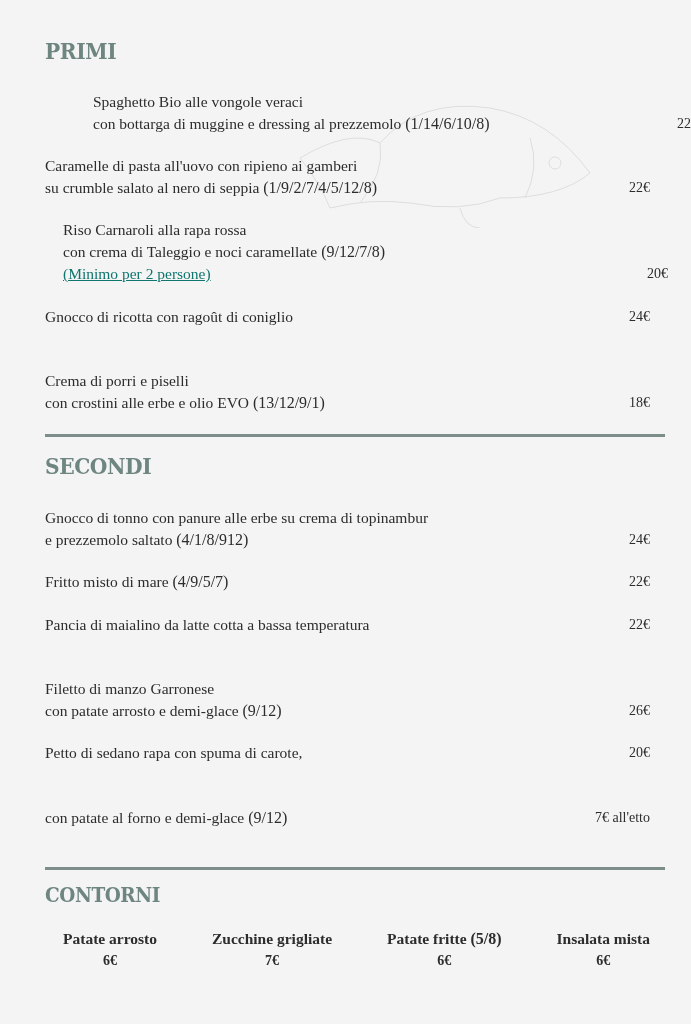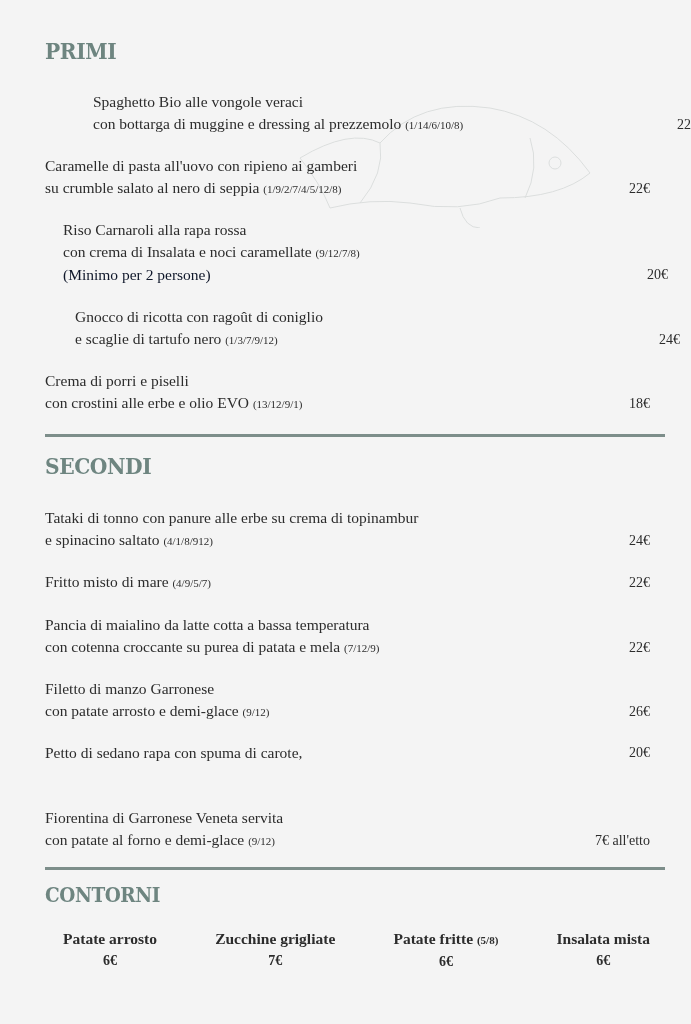--- a/index.html
+++ b/index.html
@@ -12,22 +12,22 @@
   }
   .page { position:absolute; left:0; top:0; width:691px; height:1024px; }
   .heading {
     position:absolute; left:45px;
     font-family:"DejaVu Serif","Liberation Serif",serif;
     font-weight:bold; color:#6e8580; font-size:23px; letter-spacing:-0.5px;
     transform:scaleX(0.88); transform-origin:left center;
   }
   .item { position:absolute; left:45px; width:605px; font-size:15.5px; line-height:22px; }
   .item .line { display:block; white-space:nowrap; }
-  .allergens { font-size:11px;text-align:right; }
-  .note { color:#0f172a; }
+  .allergens { font-size:16px;text-align:right; }
+  .note { color:#0f766e;text-decoration:underline; }
   .price { position:absolute; right:0; bottom:0; font-size:14px; }
   .rule { position:absolute; left:45px; width:620px; height:3px; background:#7d8e8a; }
   .contorni { position:absolute; left:45px; top:928px; width:620px; display:flex; justify-content:space-between; }
   .side { text-align:center; font-size:15.5px; line-height:22px;font-weight:bold; }
   .side .sp { font-size:14px; }
   .fish { position:absolute; left:290px; top:88px; width:310px; height:140px; opacity:0.35; }
 </style>
 </head>
 <body>
 
@@ -52,71 +52,68 @@
   </div>
 
   <div class="item" style="top:155px;">
     <span class="line">Caramelle di pasta all'uovo con ripieno ai gamberi</span>
     <span class="line"><span>su crumble salato al nero di seppia </span> <span class="allergens">(1/9/2/7/4/5/12/8)</span></span>
     <span class="price">22€</span>
   </div>
 
   <div class="item" style="top:219px;margin-left:18px;">
     <span class="line">Riso Carnaroli alla rapa rossa</span>
-    <span class="line"><span>con crema di Insalata e noci caramellate</span> <span class="allergens">(9/12/7/8)</span></span>
+    <span class="line"><span>con crema di Taleggio e noci caramellate</span> <span class="allergens">(9/12/7/8)</span></span>
     <span class="line note">(Minimo per 2 persone)</span>
     <span class="price">20€</span>
   </div>
 
-  <div class="item" style="top:306px;margin-left:30px;">
+  <div class="item" style="top:306px;">
     <span class="line">Gnocco di ricotta con ragoût di coniglio</span>
-    <span class="line"><span>e scaglie di tartufo nero</span> <span class="allergens">(1/3/7/9/12)</span></span>
     <span class="price">24€</span>
   </div>
 
   <div class="item" style="top:370px;">
     <span class="line">Crema di porri e piselli</span>
     <span class="line"><span>con crostini alle erbe e olio EVO</span> <span class="allergens">(13/12/9/1)</span></span>
     <span class="price">18€</span>
   </div>
 
   <div class="rule" style="top:434px;"></div>
 
   <div class="heading" style="top:452px;">SECONDI</div>
 
   <div class="item" style="top:507px;">
-    <span class="line">Tataki di tonno con panure alle erbe su crema di topinambur</span>
-    <span class="line"><span>e spinacino saltato</span> <span class="allergens">(4/1/8/912)</span></span>
+    <span class="line">Gnocco di tonno con panure alle erbe su crema di topinambur</span>
+    <span class="line"><span>e prezzemolo saltato</span> <span class="allergens">(4/1/8/912)</span></span>
     <span class="price">24€</span>
   </div>
 
   <div class="item" style="top:571px;">
     <span class="line"><span>Fritto misto di mare</span> <span class="allergens">(4/9/5/7)</span></span>
     <span class="price">22€</span>
   </div>
 
   <div class="item" style="top:614px;">
     <span class="line">Pancia di maialino da latte cotta a bassa temperatura</span>
-    <span class="line"><span>con cotenna croccante su purea di patata e mela</span> <span class="allergens">(7/12/9)</span></span>
     <span class="price">22€</span>
   </div>
 
   <div class="item" style="top:678px;">
     <span class="line">Filetto di manzo Garronese</span>
     <span class="line"><span>con patate arrosto e demi-glace</span> <span class="allergens">(9/12)</span></span>
     <span class="price">26€</span>
   </div>
 
   <div class="item" style="top:742px;">
     <span class="line">Petto di sedano rapa con spuma di carote,</span>
     <span class="price">20€</span>
   </div>
 
   <div class="item" style="top:807px;">
-    <span class="line">Fiorentina di Garronese Veneta servita</span>
     <span class="line"><span>con patate al forno e demi-glace</span> <span class="allergens">(9/12)</span></span>
     <span class="price">7€ all'etto</span>
   </div>
 
   <div class="rule" style="top:867px;"></div>
 
   <div class="heading" style="top:882px; font-size:21px;">CONTORNI</div>
 
   <div class="contorni">
     <div class="side" style="margin-left:18px;">

